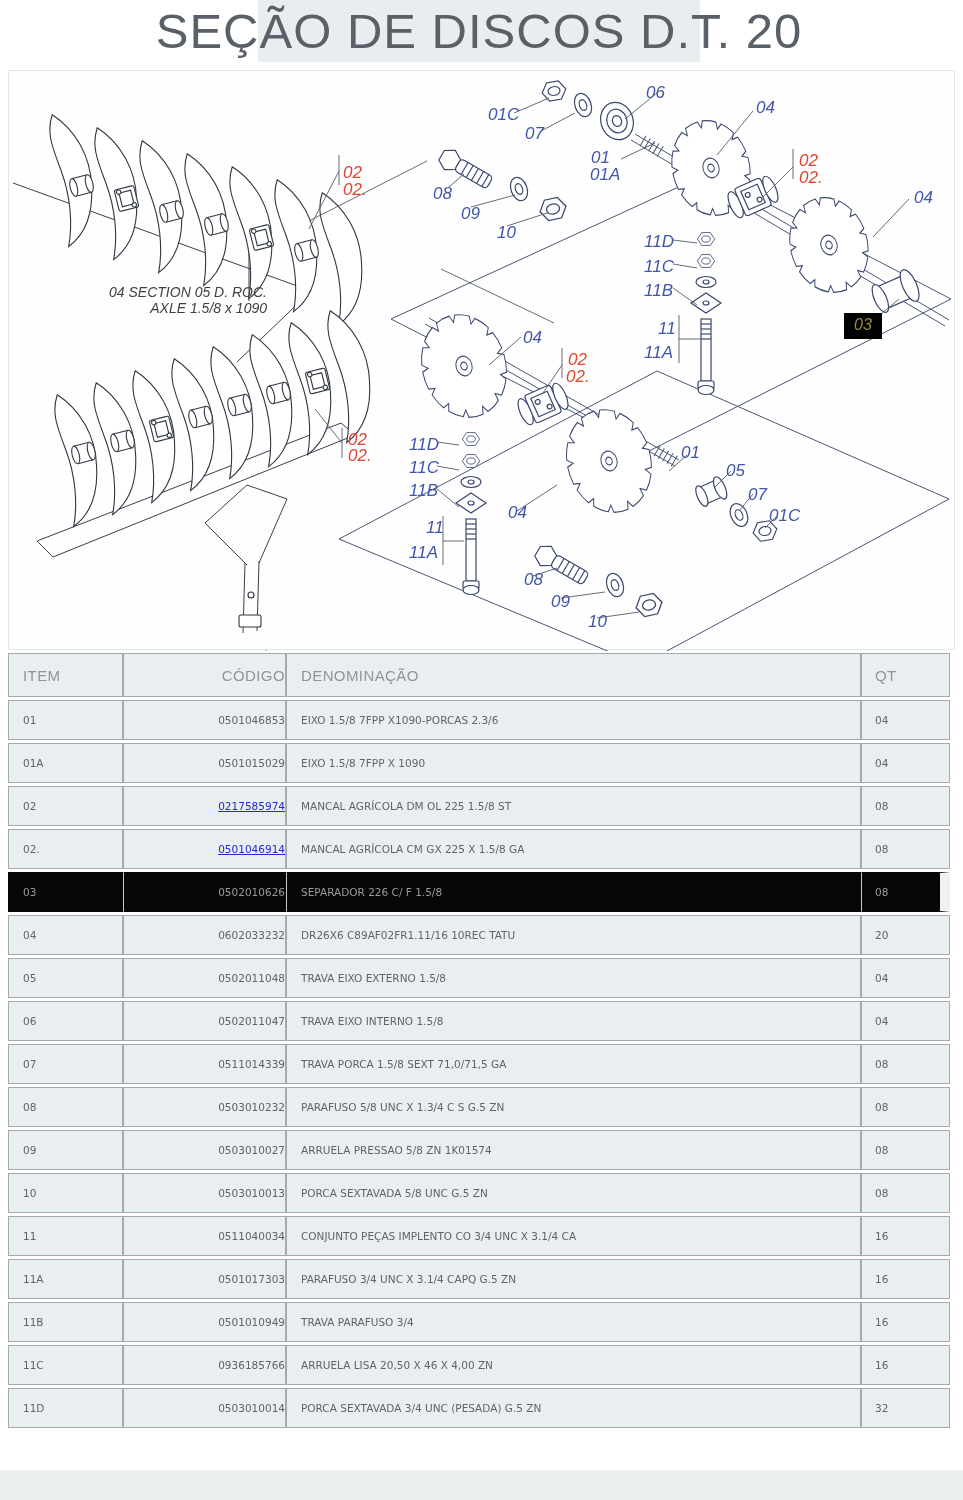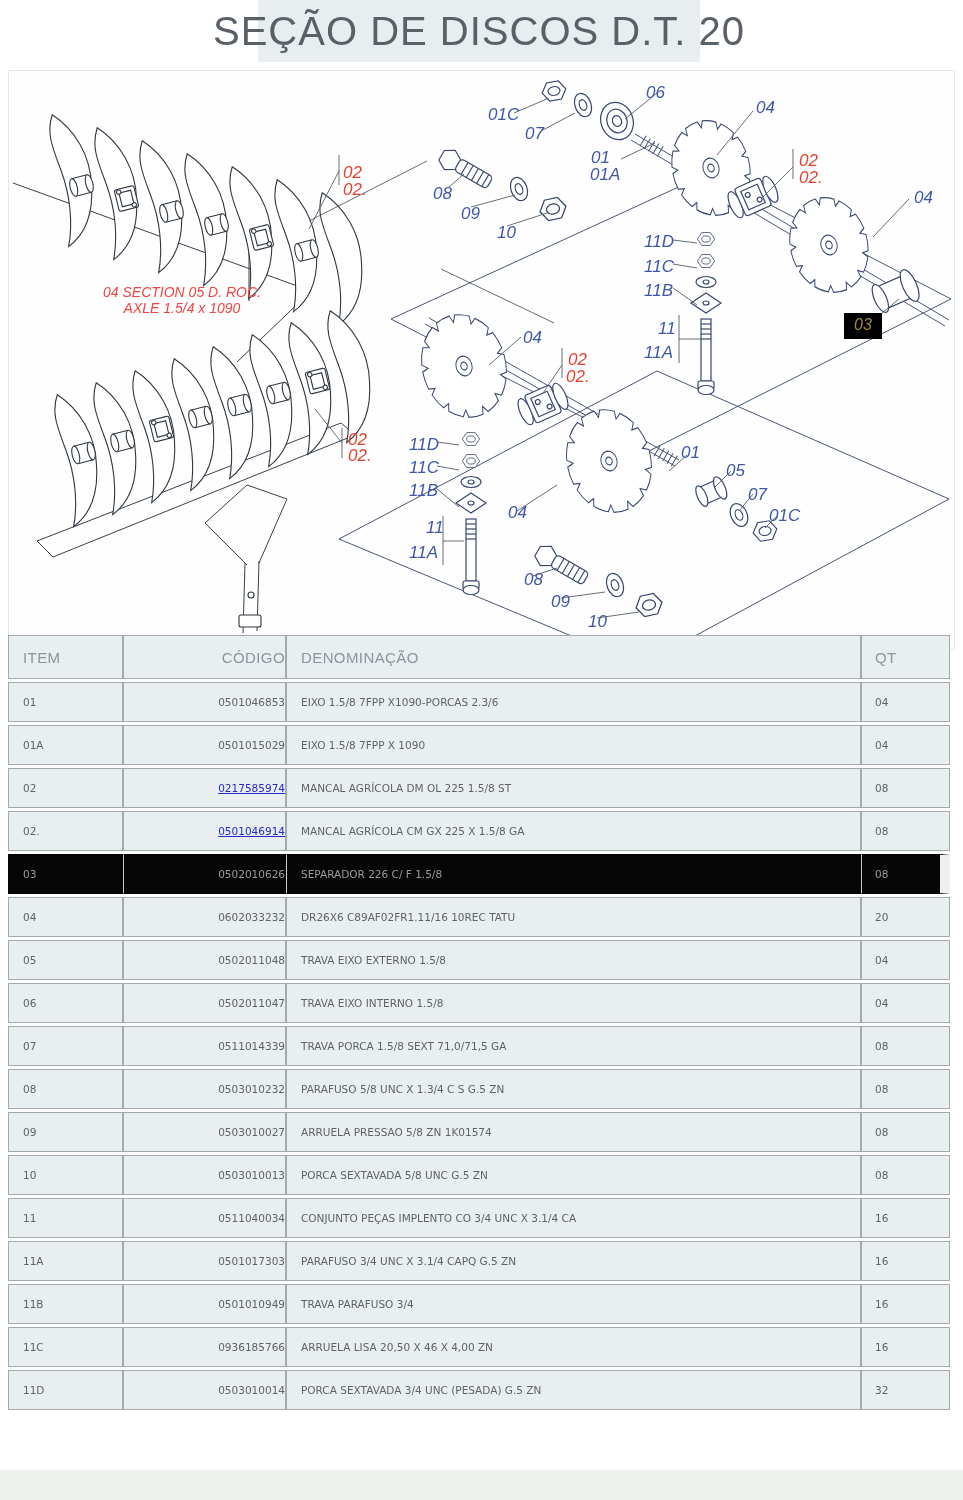--- a/index.html
+++ b/index.html
@@ -7,49 +7,49 @@
     width:963px;height:1500px;position:relative;overflow:hidden;
     background:#ffffff;font-family:"Liberation Sans",sans-serif;
   }
   
   .title-band{
     position:absolute;left:258px;top:0;width:442px;height:62px;
     background:#e8edef;display:flex;align-items:center;justify-content:center;
   }
   .title-band h1{
     margin:0;font-family:"Liberation Sans",sans-serif;font-weight:300;
-    font-size:40px;color:#596067;letter-spacing:1px;white-space:nowrap;
+    font-size:49px;color:#596067;letter-spacing:1px;white-space:nowrap;
   }
   
   .diagram-panel{
     position:absolute;left:8px;top:70px;width:947px;height:580px;
     background:#fdfefd;border:1px solid #e2e7e9;box-sizing:border-box;
   }
   .diagram-panel svg{position:absolute;left:0;top:0;}
   .label-layer{position:absolute;left:0;top:0;width:947px;height:580px;}
   .dlabel{
     position:absolute;font:italic 17px "Liberation Sans",sans-serif;
     color:#4156a8;white-space:nowrap;line-height:1;
   }
   .dlabel.red{color:#e2432e;}
   .dlabel.boxed{
     background:#000000;color:#9d8c36;padding:4px 10px 6px;font-size:16px;
   }
   .dnote{
-    position:absolute;left:88px;top:213px;width:170px;text-align:center;
-    font:italic 14px "Liberation Sans",sans-serif;color:#ef4444;line-height:1.15;
+    position:absolute;left:88px;top:213px;width:170px;text-align:right;
+    font:italic 14px "Liberation Sans",sans-serif;color:#404040;line-height:1.15;
   }
   
   .part{fill:#ffffff;stroke:#39476e;stroke-width:1.2;}
   .partd{fill:#ffffff;stroke:#2f3640;stroke-width:1.1;}
   .lead{stroke:#565b66;stroke-width:0.9;fill:none;}
   .thinln{stroke:#4a5578;stroke-width:1;fill:none;}
   .frameln{stroke:#3a404c;stroke-width:1;fill:none;}
   
-  .table-wrap{position:absolute;left:8px;top:632px;width:942px;}
+  .table-wrap{position:absolute;left:8px;top:650px;width:942px;}
   table{border-collapse:separate;border-spacing:0 3px;width:942px;table-layout:fixed;}
   th,td{
     border:1px solid #a3a9ad;background:#e9eef1;text-align:left;
     padding:0 0 0 14px;box-sizing:border-box;vertical-align:middle;
   }
   th{
     height:44px;font-size:15px;font-weight:400;color:#8d949b;letter-spacing:.4px;
     font-family:"Liberation Sans",sans-serif;
   }
   td{
@@ -298,21 +298,21 @@
       <line class="lead" x1="768" y1="445" x2="756" y2="457"></line>
       <line class="lead" x1="524" y1="505" x2="548" y2="497"></line>
       <line class="lead" x1="552" y1="527" x2="596" y2="521"></line>
       <line class="lead" x1="588" y1="547" x2="630" y2="541"></line>
     </g>
   </svg>
 
   <div class="label-layer">
     <div class="dnote">
       <div>04 SECTION 05 D. ROC.</div>
-      <div>AXLE 1.5/4 x 1090</div>
+      <div>AXLE 1.5/8 x 1090</div>
     </div>
   <span class="dlabel blue" style="left: 479px; top: 35px;">01C</span>
       <span class="dlabel blue" style="left: 516px; top: 54px;">07</span>
       <span class="dlabel blue" style="left: 637px; top: 13px;">06</span>
       <span class="dlabel blue" style="left: 582px; top: 78px;">01</span>
       <span class="dlabel blue" style="left: 581px; top: 95px;">01A</span>
       <span class="dlabel blue" style="left: 747px; top: 28px;">04</span>
       <span class="dlabel red" style="left: 790px; top: 81px;">02</span>
       <span class="dlabel red" style="left: 790px; top: 98px;">02.</span>
       <span class="dlabel blue" style="left: 905px; top: 118px;">04</span>

